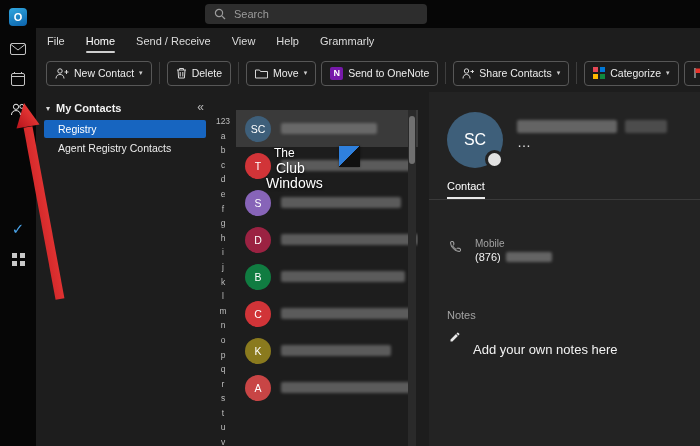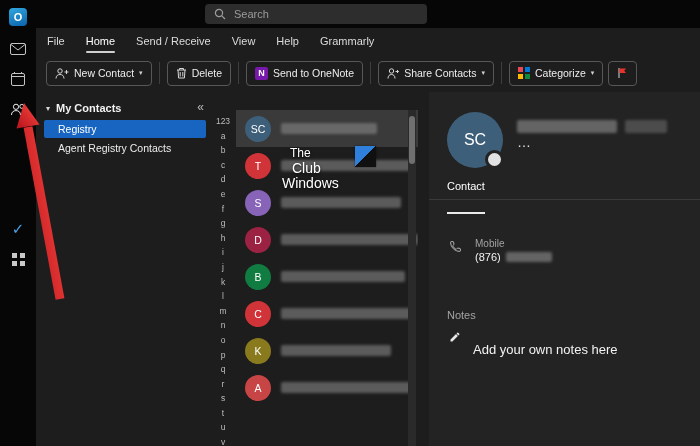--- a/index.html
+++ b/index.html
@@ -50,38 +50,38 @@
   
   .clist{position:absolute;left:236px;top:110px;width:182px;bottom:0;overflow:hidden;}
   .crow{display:flex;align-items:center;gap:10px;height:37px;padding-left:9px;box-sizing:border-box;cursor:pointer;}
   .crow.selected{background:#3a3a3a;}
   .cavatar{width:26px;height:26px;border-radius:50%;color:#fff;font-size:10.5px;display:flex;align-items:center;justify-content:center;flex-shrink:0;}
   .cname{height:11px;border-radius:2px;background:#8f8f8f;opacity:.55;filter:blur(1.6px);}
   .vscroll{position:absolute;left:408px;top:110px;width:8px;bottom:0;background:#2a2a2a;}
   .vthumb{position:absolute;left:1px;top:6px;width:6px;height:48px;border-radius:3px;background:#707070;cursor:pointer;}
 
   
-  .watermark{position:absolute;left:262px;top:146px;width:100px;z-index:20;pointer-events:none;color:#fff;margin-left:16px;}
+  .watermark{position:absolute;left:262px;top:146px;width:100px;z-index:20;pointer-events:none;color:#fff;}
   .wm-logo{position:absolute;right:2px;top:0;width:21px;height:21px;background:linear-gradient(135deg,#2f80dd 50%,#101010 50%);
            box-shadow:0 0 2px rgba(0,0,0,.5);}
   .wm-line{text-shadow:0 1px 3px rgba(0,0,0,.8);line-height:15px;}
   .wm-l1{font-size:12px;margin-left:12px;}
   .wm-l2{font-size:14px;margin-left:4px;}
   .wm-l3{font-size:14px;margin-left:14px;}
 
   
   .detail{position:absolute;left:429px;top:92px;right:0;bottom:0;background:#232323;}
   .davwrap{position:absolute;left:18px;top:20px;width:56px;height:56px;}
   .davatar{width:56px;height:56px;border-radius:50%;color:#fff;font-size:16px;display:flex;align-items:center;justify-content:center;}
   .dstatus{position:absolute;right:-1px;bottom:-1px;width:13px;height:13px;border-radius:50%;background:#e2e2e2;border:3px solid #232323;}
   .dblur{position:absolute;height:13px;border-radius:2px;background:#9a9a9a;opacity:.55;filter:blur(1.8px);}
   .b1{left:88px;top:28px;width:100px;}
   .b2{left:196px;top:28px;width:42px;opacity:.35;}
   .dmore{position:absolute;left:88px;top:42px;color:#e0e0e0;font-size:14px;letter-spacing:2px;cursor:pointer;}
-  .dtab{position:absolute;left:18px;top:88px;font-size:11px;color:#fff;padding-bottom:20px;border-bottom:2px solid #eaeaea;cursor:pointer;}
+  .dtab{position:absolute;left:18px;top:88px;font-size:11px;color:#fff;padding-bottom:5px;border-bottom:2px solid #eaeaea;cursor:pointer;}
   .ddiv{position:absolute;left:0;right:0;top:107px;height:1px;background:#3a3a3a;}
   .dsec{position:absolute;left:18px;top:122px;font-size:12px;font-weight:bold;color:#f5f5f5;}
   .dphicon{position:absolute;left:20px;top:148px;}
   .dphlabel{position:absolute;left:46px;top:146px;font-size:10px;color:#a3a3a3;}
   .dphvalue{position:absolute;left:46px;top:159px;font-size:11px;color:#f2f2f2;display:flex;align-items:center;gap:5px;cursor:pointer;}
   .dblurph{display:inline-block;width:46px;height:10px;border-radius:2px;background:#9a9a9a;opacity:.55;filter:blur(1.6px);}
   .dnotes{position:absolute;left:18px;top:217px;font-size:11px;color:#a3a3a3;}
   .dpen{position:absolute;left:20px;top:239px;}
   .dnotehint{position:absolute;left:44px;top:250px;font-size:13px;color:#f2f2f2;cursor:pointer;}
 
@@ -173,20 +173,29 @@
             <path d="M1 3 h9" stroke="#d8d8d8" fill="none"></path>
             <path d="M3.5 3 V1.5 h4 V3" fill="none" stroke="#d8d8d8"></path>
             <path d="M2 3 l0.6 8 h5.8 l0.6 -8" fill="none" stroke="#d8d8d8"></path>
             <line x1="4.2" y1="5" x2="4.2" y2="9.5" stroke="#d8d8d8"></line>
             <line x1="6.8" y1="5" x2="6.8" y2="9.5" stroke="#d8d8d8"></line>
           </svg>
         </span>
       <span>Delete</span>
     </button>
     <span class="rsep"></span>
+    <button class="rbtn">
+      <span>
+          <svg width="13" height="11" viewBox="0 0 13 11">
+            <path d="M0.5 2 h4 l1 1.5 h7 v6.5 h-12 z" fill="none" stroke="#d8d8d8"></path>
+          </svg>
+        </span>
+      <span>Move</span>
+      <span class="chev">▾</span>
+    </button>
     <button class="rbtn">
       <span class="onenote">N</span>
       <span>Send to OneNote</span>
     </button>
     <span class="rsep"></span>
     <button class="rbtn">
       <span>
           <svg width="12" height="11" viewBox="0 0 12 11">
             <circle cx="4.5" cy="3" r="2.2" fill="none" stroke="#d8d8d8"></circle>
             <path d="M1 10.5 C1 7.8 2.5 6.5 4.5 6.5 C6.5 6.5 8 7.8 8 10.5" fill="none" stroke="#d8d8d8"></path>

